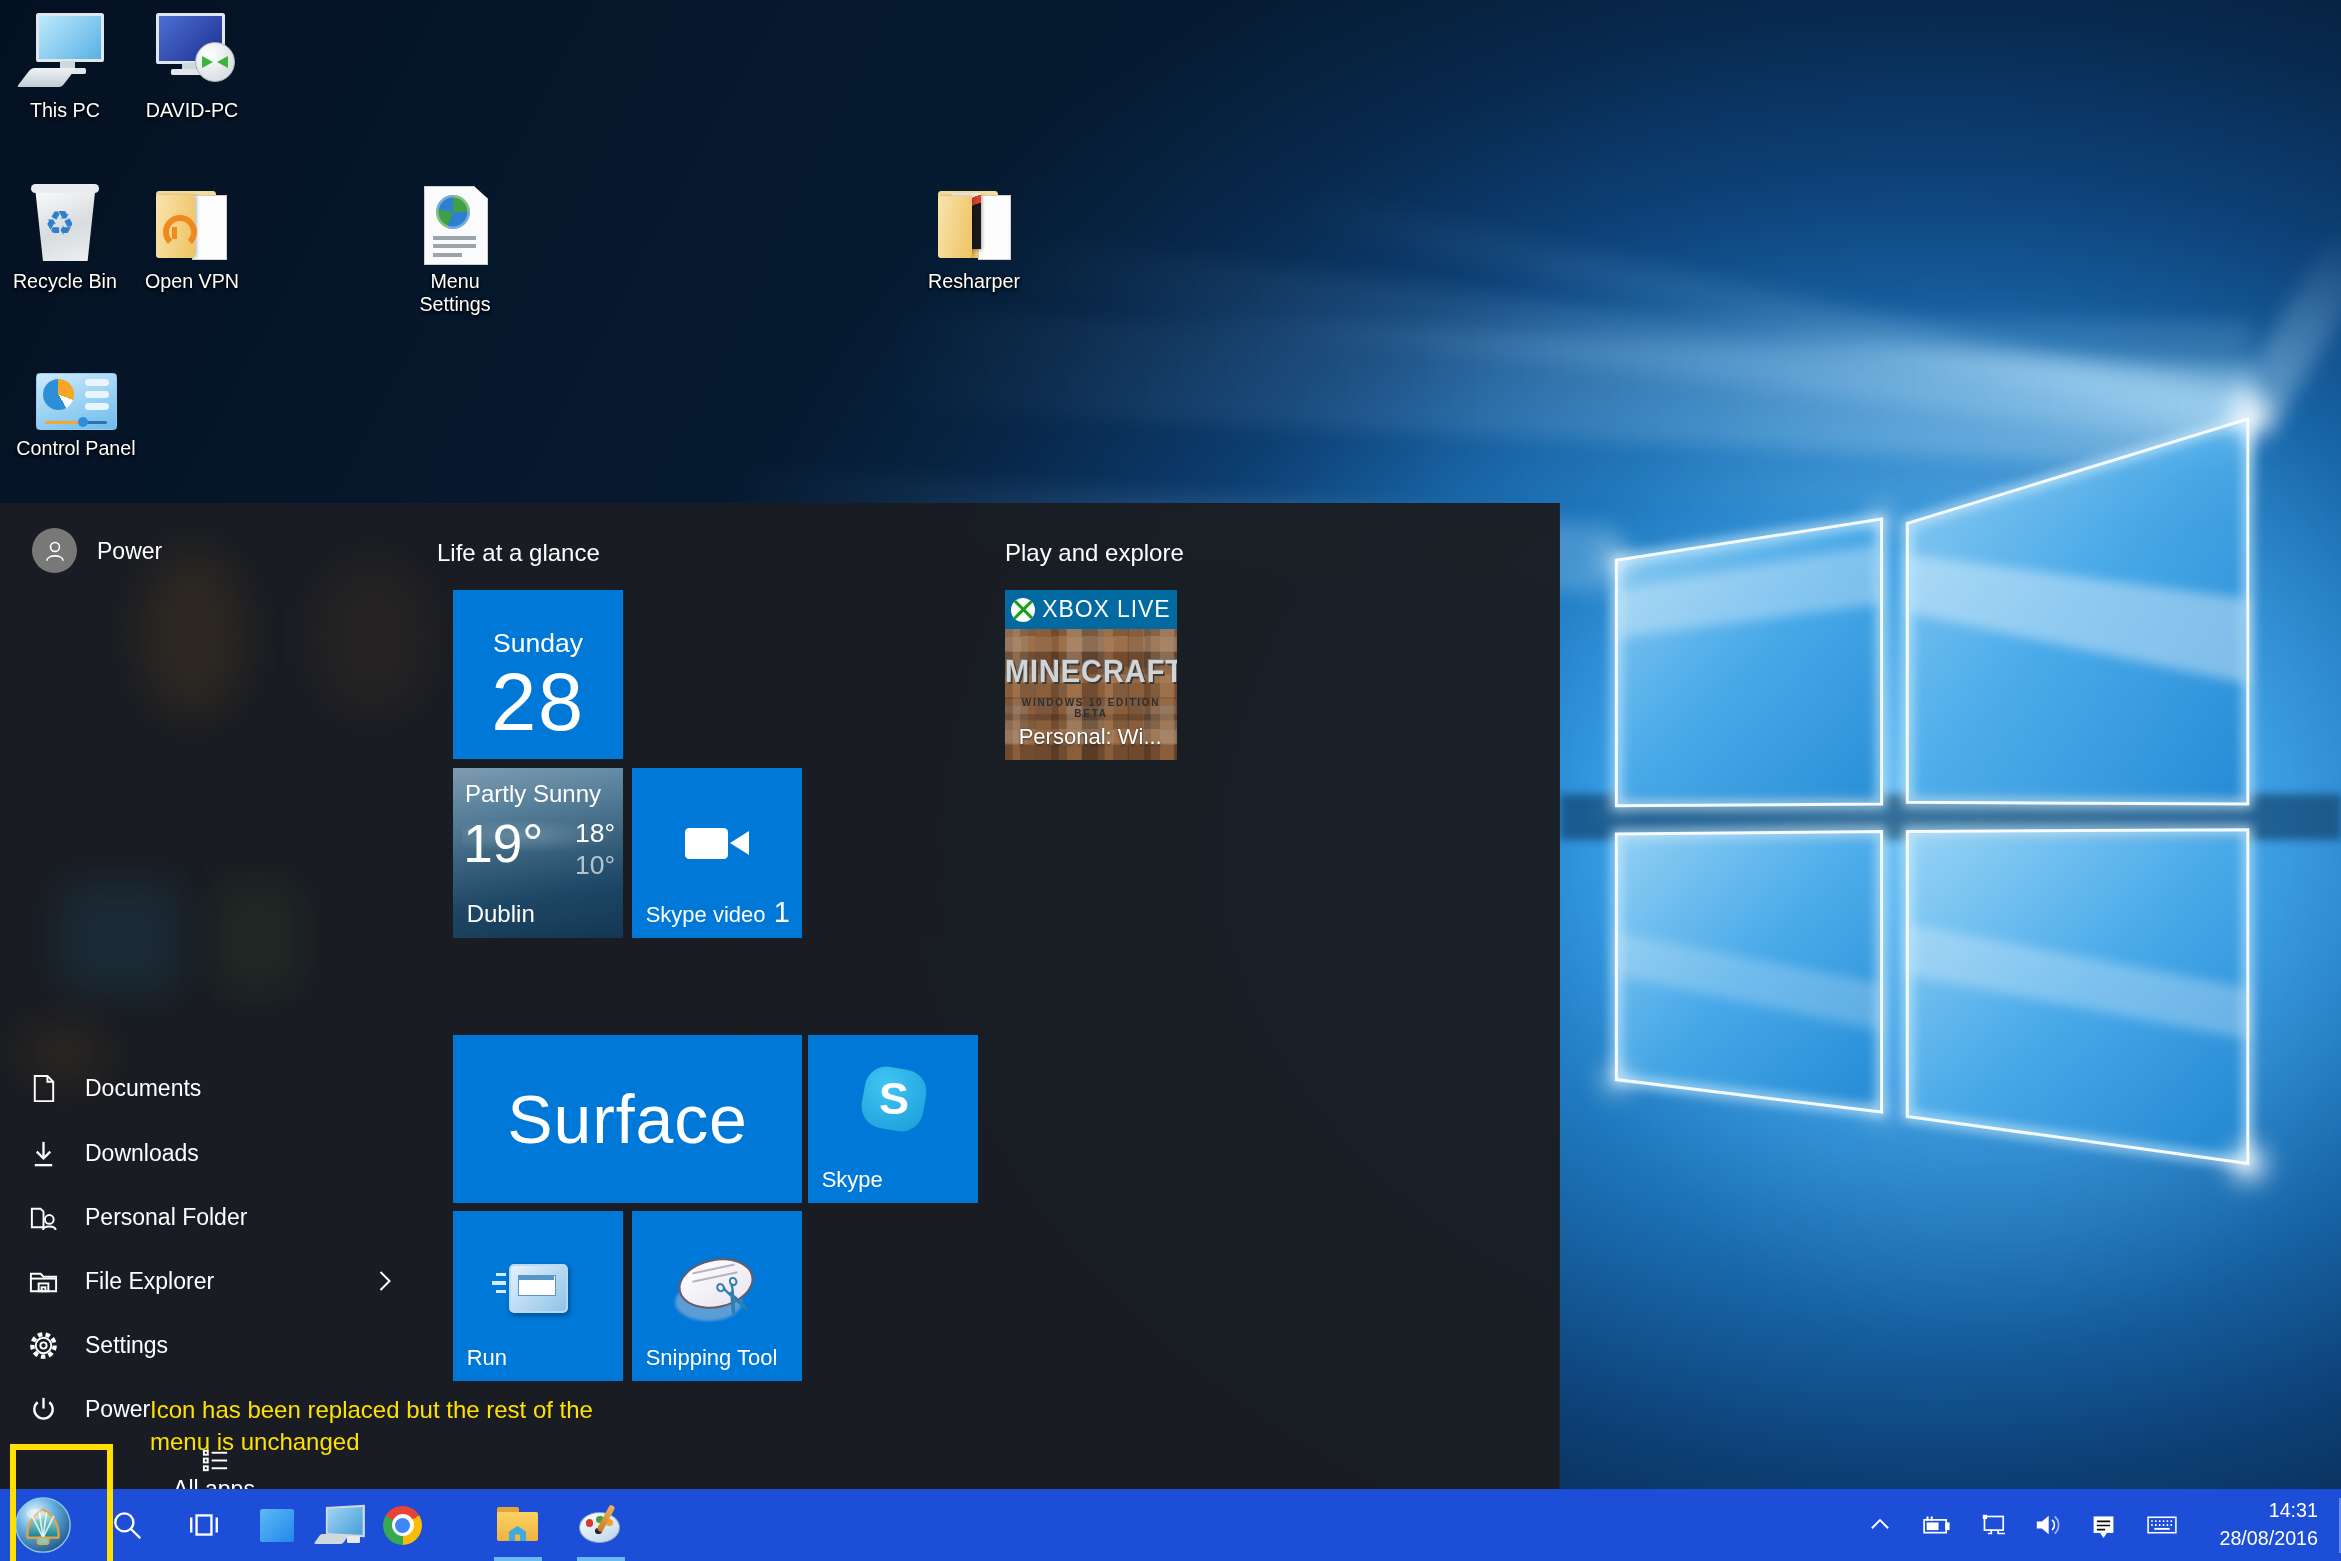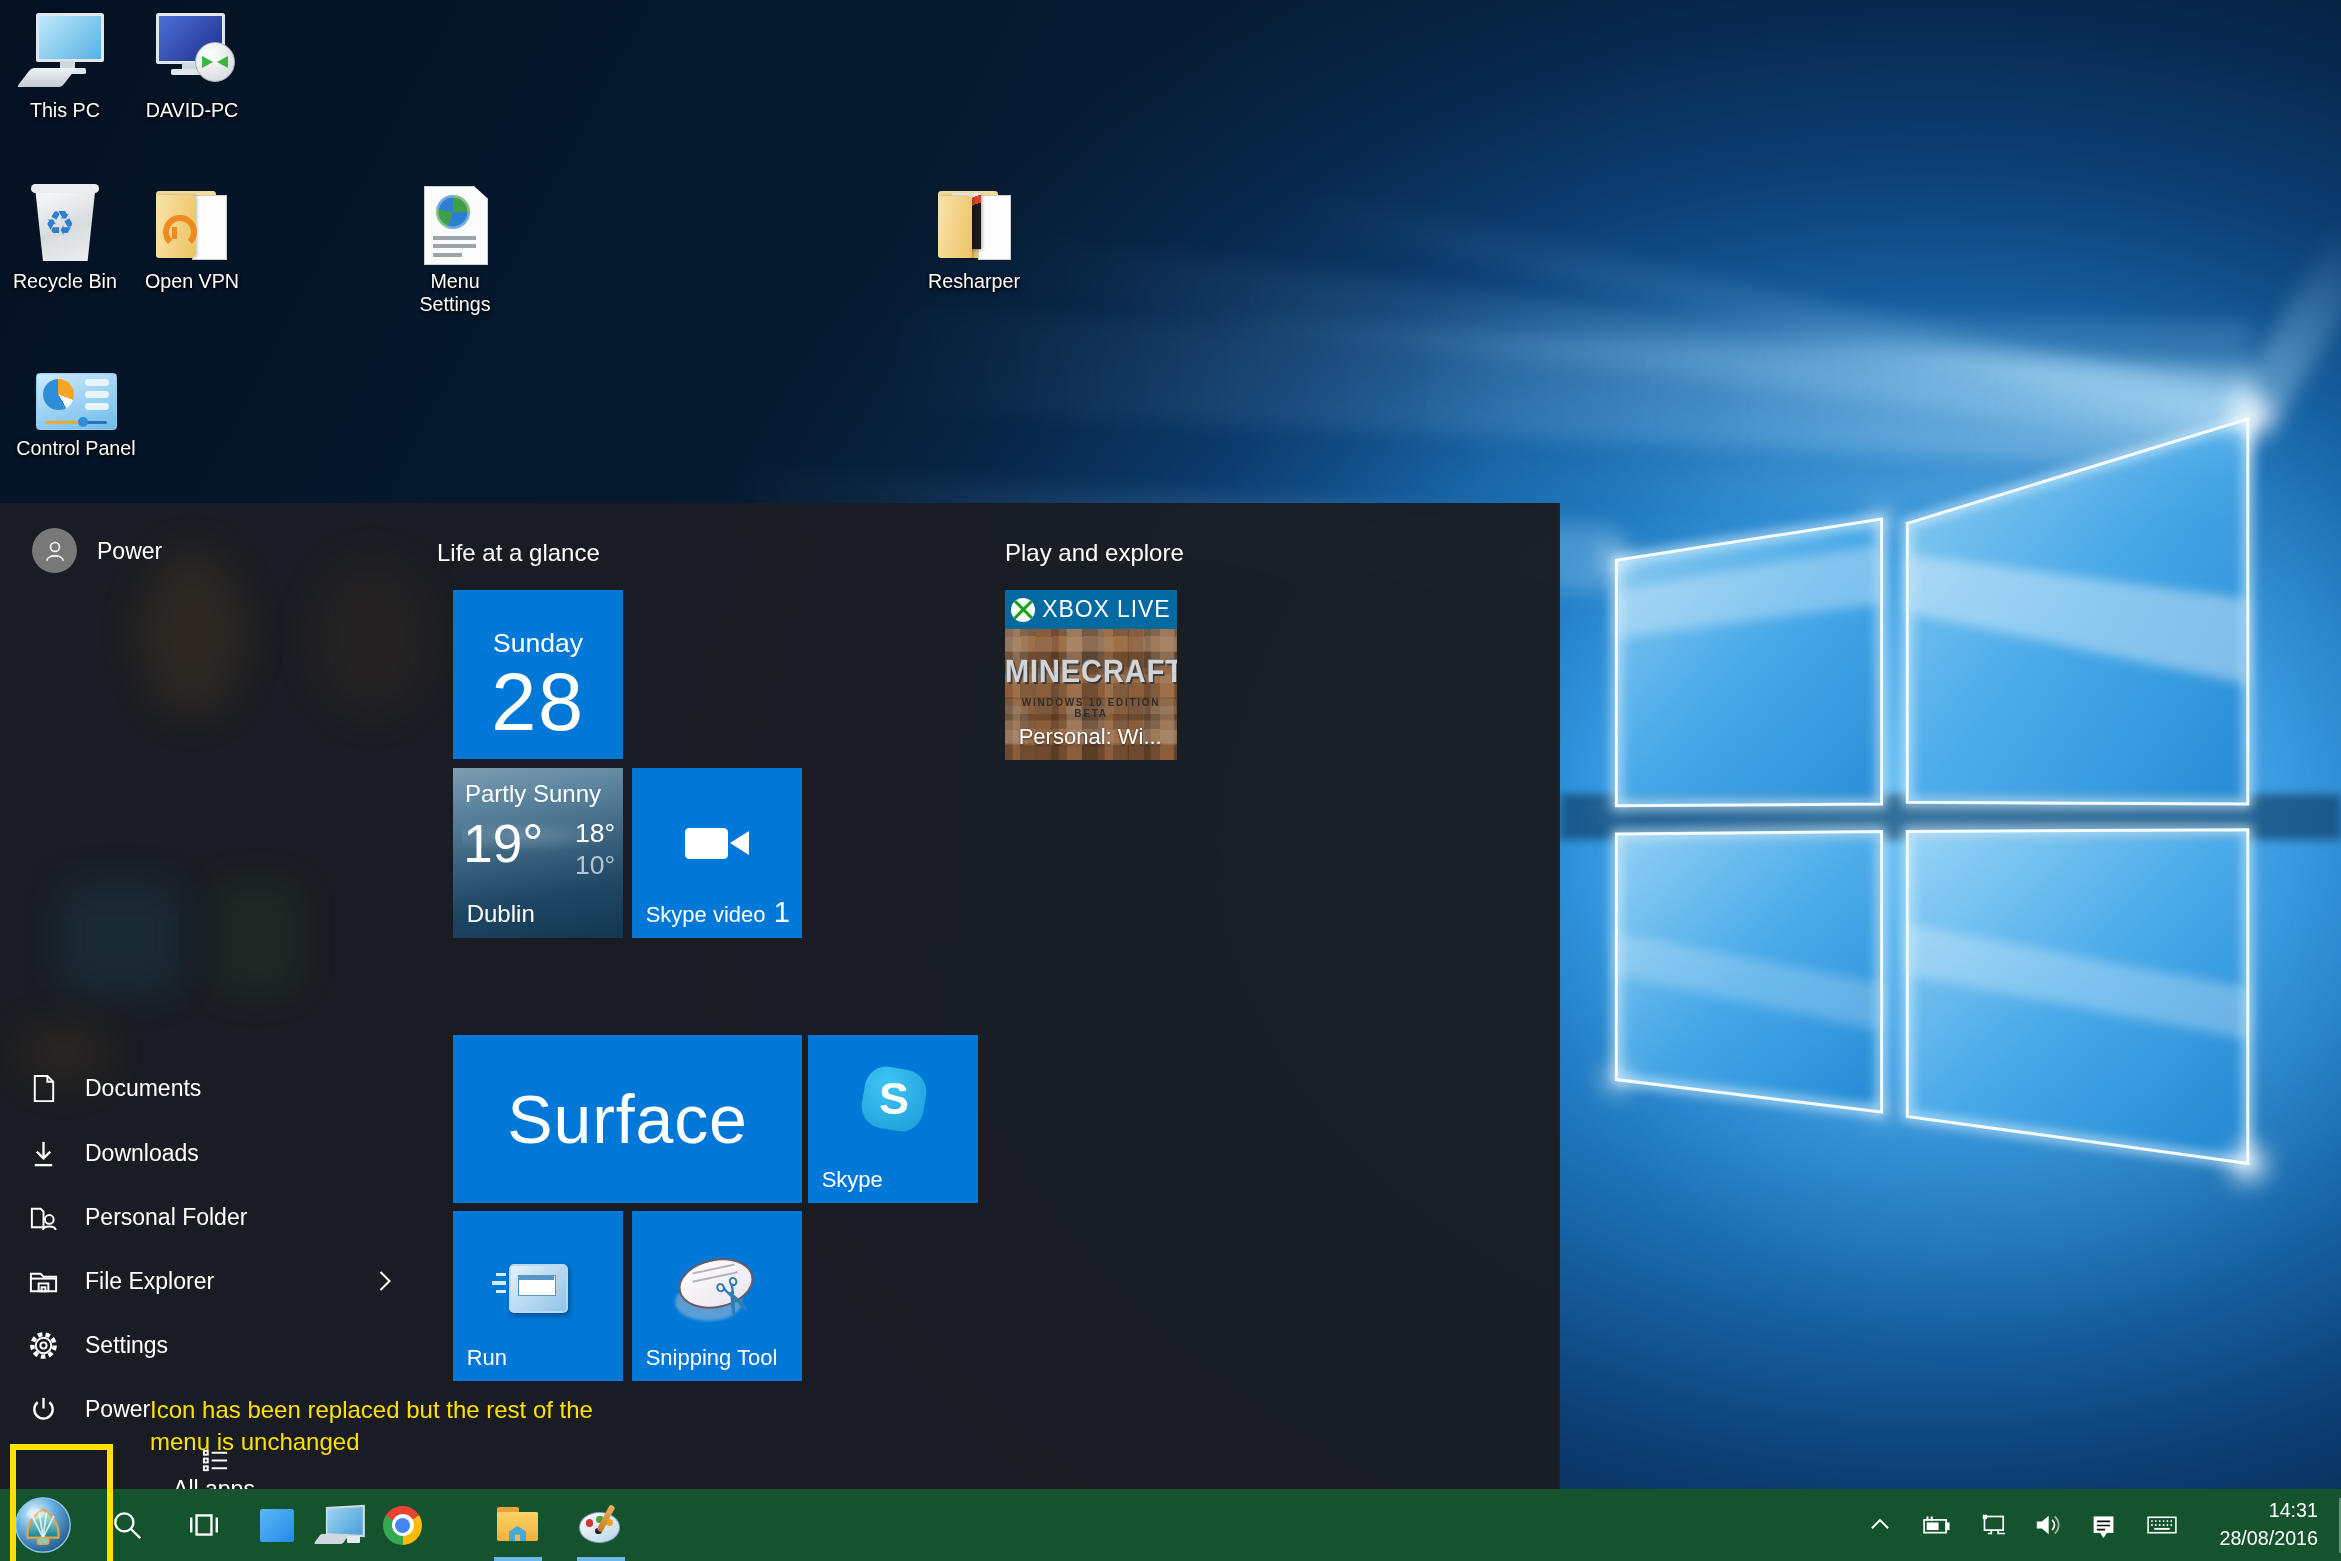--- a/index.html
+++ b/index.html
@@ -36,21 +36,21 @@
   #menu-user-name{left:97px;top:538px;font-size:23px;color:#fff;}
   .menu-heading{font-size:24px;color:#fff;}
   .tile{position:absolute;background:#0078d7;color:#fff;overflow:hidden;}
   .tile-label{position:absolute;left:13.7px;bottom:10.3px;font-size:22px;color:#fff;}
   .sb-item{position:absolute;left:0;width:402px;height:55px;display:flex;align-items:center;color:#fff;}
   .sb-item .sb-ic{width:31px;height:31px;margin-left:28px;flex:none;}
   .sb-item .sb-lbl{margin-left:26px;font-size:23px;}
   #annotation{left:150px;top:1394px;width:445px;font-size:24px;line-height:32px;color:#ffe000;z-index:30;}
   #highlight-box{left:10.3px;top:1444px;width:91px;height:111px;border:6.8px solid #ffe000;z-index:60;}
   
-  #taskbar{left:0;top:1489px;width:2342px;height:72px;background:#14532d;z-index:40;}
+  #taskbar{left:0;top:1489px;width:2342px;height:72px;background:#1d4ed8;z-index:40;}
   .tb-btn{position:absolute;top:0;height:72px;display:flex;align-items:center;justify-content:center;}
   .runbar{position:absolute;top:68px;height:4.3px;background:#6cb8f0;}
   #tray-clock{position:absolute;right:24px;top:6.8px;text-align:right;color:#fff;font-size:19.7px;line-height:28px;}
   .tray-ic{position:absolute;top:19px;width:34px;height:34px;display:flex;align-items:center;justify-content:center;}
   #show-desktop{position:absolute;right:0;top:8.6px;width:2.6px;height:55px;background:rgba(255,255,255,.35);}
   svg{display:block;}
 </style>
 </head>
 <body>
 

